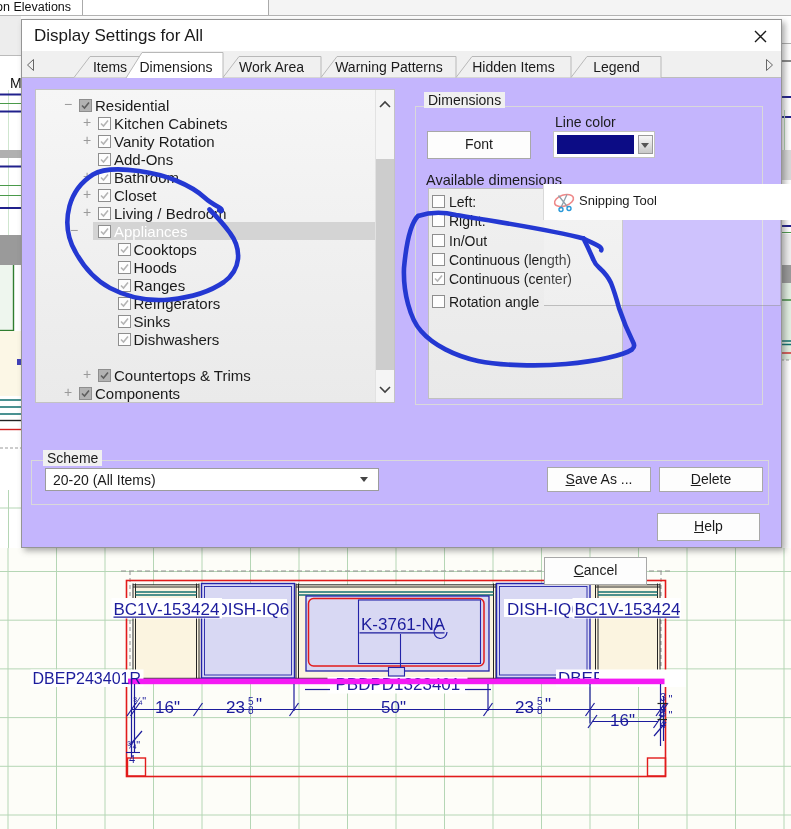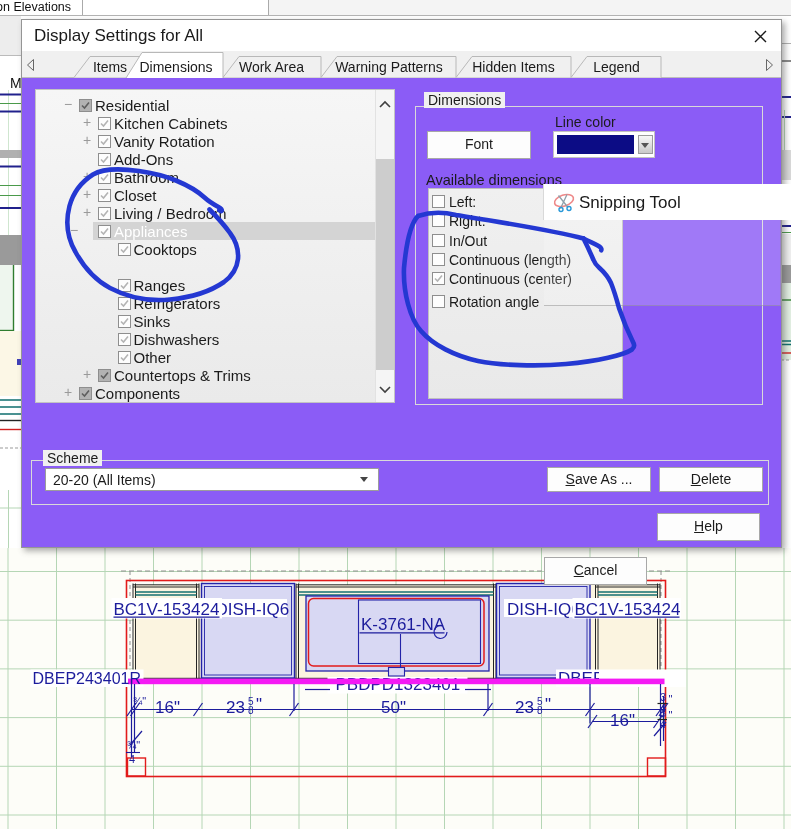--- a/index.html
+++ b/index.html
@@ -1,20 +1,20 @@
 <!DOCTYPE html>
 <html><head>
 <meta charset="utf-8">
 <style>
   html,body{margin:0;padding:0;}
   body{width:791px;height:829px;position:relative;overflow:hidden;
        font-family:"Liberation Sans",sans-serif;background:#ffffff;}
   .abs{position:absolute;}
   #dialog{position:absolute;left:21px;top:19px;width:759px;height:527px;
-          background:#8b5cf6;border:1px solid #959595;
+          background:#c4b5fd;border:1px solid #959595;
           box-shadow:3px 3px 6px rgba(70,70,70,.45);z-index:10;}
   .btn{position:absolute;background:#fdfdfd;border:1px solid #a8a8a8;
        font-size:14px;color:#1b1b1b;text-align:center;line-height:25px;}
   .cb{position:absolute;width:13px;height:13px;background:#fdfdfd;
       border:1px solid #8e8e8e;box-sizing:border-box;}
   .treerow{position:absolute;height:18px;width:100%;}
   .treetxt{position:absolute;top:1px;font-size:15px;color:#1b1b1b;white-space:nowrap;}
   .exp{position:absolute;font-size:14px;color:#9a9a9a;top:0px;width:12px;text-align:center;}
   .litxt{position:absolute;font-size:14px;color:#1b1b1b;white-space:nowrap;top:2px;}
 </style>
@@ -328,20 +328,28 @@
         <div class="treetxt" style="left:78px;color:#ffffff;">Appliances</div>
       </div>
 <div class="treerow" style="top:150px;">
         <div class="cb" style="left:81.5px;top:2.5px;">
           <svg width="11" height="11" style="position:absolute;left:0;top:0">
             <polyline points="2,5.5 4.5,8 9,2.5" fill="none" stroke="#b4b4b4" stroke-width="1.6"></polyline>
           </svg>
         </div>
         <div class="treetxt" style="left:97.5px;color:#1b1b1b;">Cooktops</div>
       </div>
+<div class="treerow" style="top:168px;">
+        <div class="cb" style="left:81.5px;top:2.5px;">
+          <svg width="11" height="11" style="position:absolute;left:0;top:0">
+            <polyline points="2,5.5 4.5,8 9,2.5" fill="none" stroke="#b4b4b4" stroke-width="1.6"></polyline>
+          </svg>
+        </div>
+        <div class="treetxt" style="left:97.5px;color:#1b1b1b;">Hoods</div>
+      </div>
 <div class="treerow" style="top:186px;">
         <div class="cb" style="left:81.5px;top:2.5px;">
           <svg width="11" height="11" style="position:absolute;left:0;top:0">
             <polyline points="2,5.5 4.5,8 9,2.5" fill="none" stroke="#b4b4b4" stroke-width="1.6"></polyline>
           </svg>
         </div>
         <div class="treetxt" style="left:97.5px;color:#1b1b1b;">Ranges</div>
       </div>
 <div class="treerow" style="top:204px;">
         <div class="cb" style="left:81.5px;top:2.5px;">
@@ -359,28 +367,20 @@
         </div>
         <div class="treetxt" style="left:97.5px;color:#1b1b1b;">Sinks</div>
       </div>
 <div class="treerow" style="top:240px;">
         <div class="cb" style="left:81.5px;top:2.5px;">
           <svg width="11" height="11" style="position:absolute;left:0;top:0">
             <polyline points="2,5.5 4.5,8 9,2.5" fill="none" stroke="#b4b4b4" stroke-width="1.6"></polyline>
           </svg>
         </div>
         <div class="treetxt" style="left:97.5px;color:#1b1b1b;">Dishwashers</div>
-      </div>
-<div class="treerow" style="top:258px;">
-        <div class="cb" style="left:81.5px;top:2.5px;">
-          <svg width="11" height="11" style="position:absolute;left:0;top:0">
-            <polyline points="2,5.5 4.5,8 9,2.5" fill="none" stroke="#b4b4b4" stroke-width="1.6"></polyline>
-          </svg>
-        </div>
-        <div class="treetxt" style="left:97.5px;color:#1b1b1b;">Other</div>
       </div>
 <div class="treerow" style="top:276px;">
         <div class="exp" style="left:45px;">+</div>
         <div class="cb" style="left:62px;top:2.5px;background:#b2b2b2;">
           <svg width="11" height="11" style="position:absolute;left:0;top:0">
             <polyline points="2,5.5 4.5,8 9,2.5" fill="none" stroke="#5e5e5e" stroke-width="1.6"></polyline>
           </svg>
         </div>
         <div class="treetxt" style="left:78px;color:#1b1b1b;">Countertops &amp; Trims</div>
       </div>
@@ -465,21 +465,21 @@
 </div>
 
 <div class="abs" style="left:543px;top:184px;width:248px;height:122px;z-index:20;">
   <div class="abs" style="left:0;top:0;width:248px;height:36px;background:#ffffff;border-left:1px solid #d9d9d9;box-sizing:border-box;"></div>
   <svg class="abs" style="left:10px;top:9px" width="26" height="20">
     <ellipse cx="11" cy="7.5" rx="9.8" ry="5.5" fill="none" stroke="#ee8989" stroke-width="1.6" transform="rotate(-18 11 7.5)"></ellipse>
     <path d="M5.5,2.5 L15,14.5 M14,1.5 L7.5,15.5" stroke="#90a0aa" stroke-width="1.3" fill="none"></path>
     <circle cx="16" cy="15.5" r="2" fill="none" stroke="#2898d8" stroke-width="1.4"></circle>
     <circle cx="8" cy="16.5" r="2" fill="none" stroke="#2898d8" stroke-width="1.4"></circle>
   </svg>
-  <div class="abs" style="left:36px;top:9px;font-size:17px;color:#1a1a1a;">Snipping Tool</div>
+  <div class="abs" style="left:36px;top:9px;font-size:13px;color:#1a1a1a;">Snipping Tool</div>
   <div class="abs" style="left:1px;top:36px;width:237px;height:86px;background:rgba(255,255,255,0.18);
        border-right:1px solid rgba(140,140,140,0.4);border-bottom:1px solid rgba(140,140,140,0.5);box-sizing:border-box;"></div>
 </div>
 
 <svg width="791" height="829" style="position:absolute;left:0;top:0;z-index:30;pointer-events:none">
   <g fill="none" stroke="#2438d2" stroke-width="4.6" stroke-linecap="round">
     <path d="M209.5,209.5 C 216,216 224,224.5 230,233 C 236,241 238.8,250 238,259
              C 237,268 231.5,276.5 224,282 C 211,291 191,297.5 170,299.5
              C 149,301.5 127,297 110,288 C 96,280.5 83.5,266.5 75.5,252
              C 67,237.5 65.5,221.5 69.5,206 C 73.5,191.5 82,181.5 93,174.5

